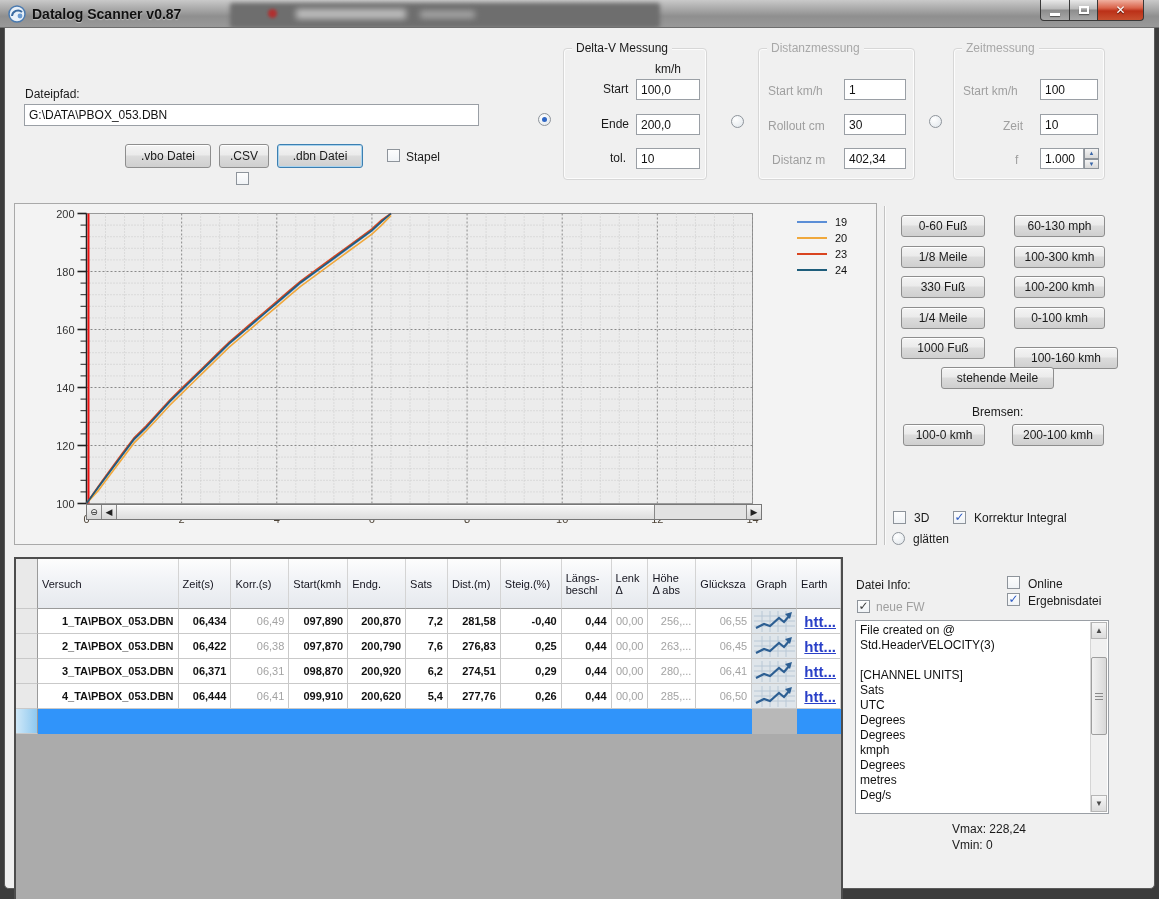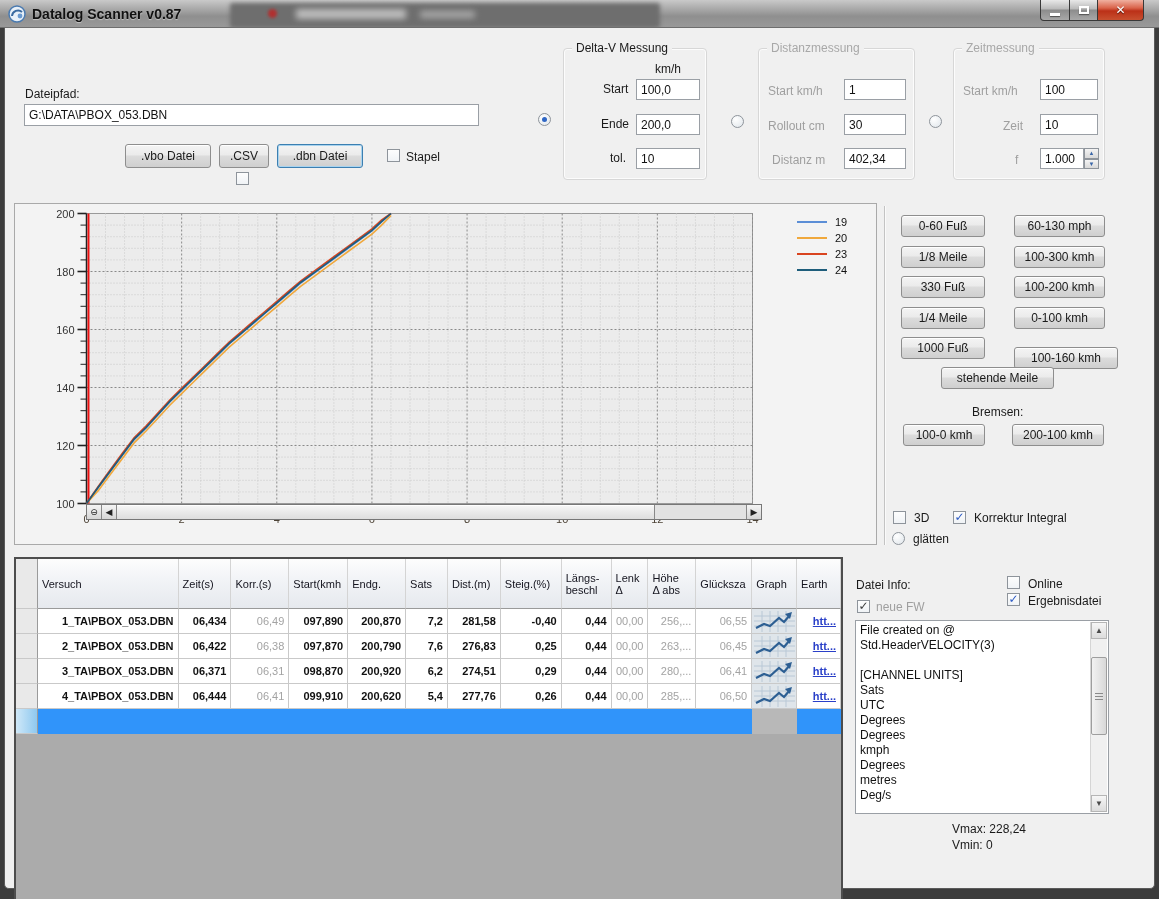--- a/index.html
+++ b/index.html
@@ -75,21 +75,21 @@
 
   
   #tablebox { position:absolute; left:14px; top:557px; width:829px; height:355px; border:2px solid #4d4d4d; background:#ababab; overflow:hidden; }
   .trow { display:flex; }
   .hcell { background:linear-gradient(180deg,#fdfdfd 0%,#f2f4f7 40%,#e6e9ee 100%); border-right:1px solid #d4d4d4; border-bottom:1px solid #9a9a9a;
     font-size:11px; color:#14141e; display:flex; flex-direction:column; align-items:flex-start; justify-content:center; padding:2px 4px; height:50px; overflow:hidden; }
   .dcell { background:#fff; border-right:1px solid #c9c9c9; border-bottom:1px solid #c9c9c9; height:25px; font-size:11px;
     display:flex; align-items:center; justify-content:flex-end; padding:0 4px; white-space:nowrap; overflow:hidden; }
   .dcell.bold { font-weight:700; color:#111; }
   .dcell.gray { color:#a3a3a3; }
-  .dcell.link a { color:#2a40c8; font-size:11px; font-weight:700; }
+  .dcell.link a { color:#2a40c8; font-size:15px; font-weight:700; }
   .dcell.graphc { justify-content:center; padding:1px; background:#dfe5ea; }
   .selrow .dcell { background:#3094fa !important; border-color:#3094fa; }
   .selrow .dcell.graphc { background:#b8b8b8 !important; border-color:#b8b8b8; }
   .selcell { background:#e9e9e9; border-right:1px solid #9a9a9a; border-bottom:1px solid #c9c9c9; }
   .selrow .selcell { background:linear-gradient(90deg,#cfe8f8,#8ec8ef); }
 
   
   #info-text { position:absolute; left:855px; top:620px; width:254px; height:194px; background:#fff; border:1px solid #9a9fa5;
     font-size:12px; color:#111; padding:2px 4px; line-height:15px; }
   #info-scroll { position:absolute; right:1px; top:1px; width:17px; height:190px; background:#f0f0f0; border-left:1px solid #d5d5d5;

